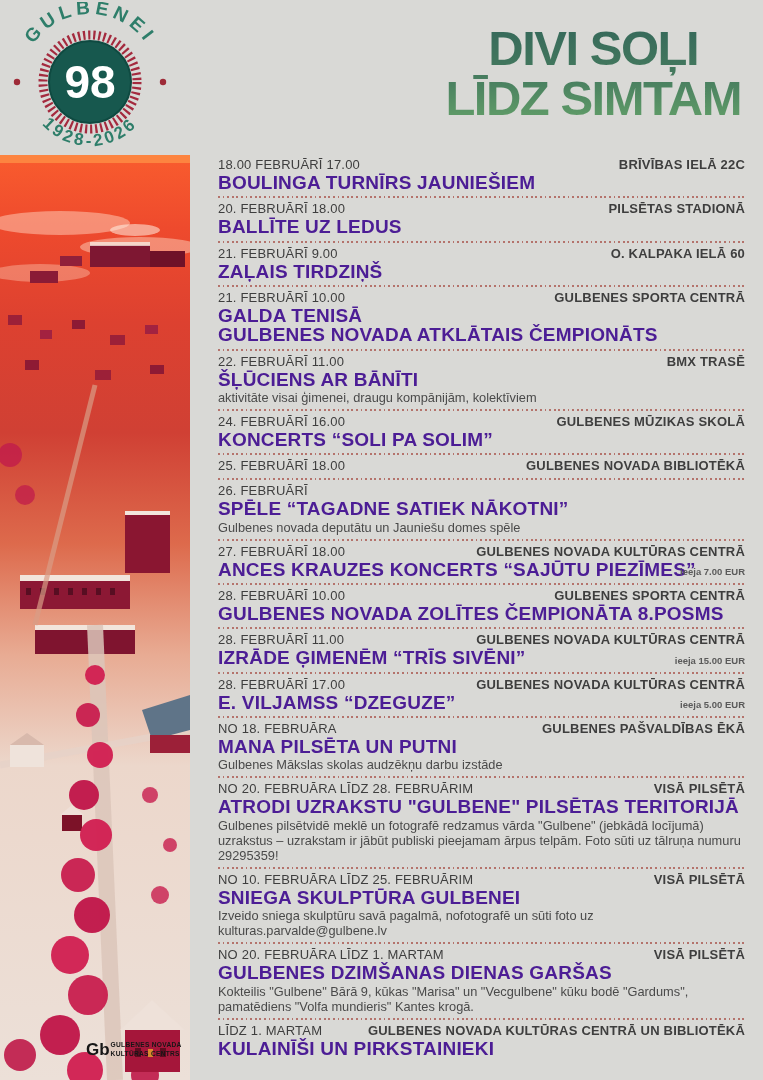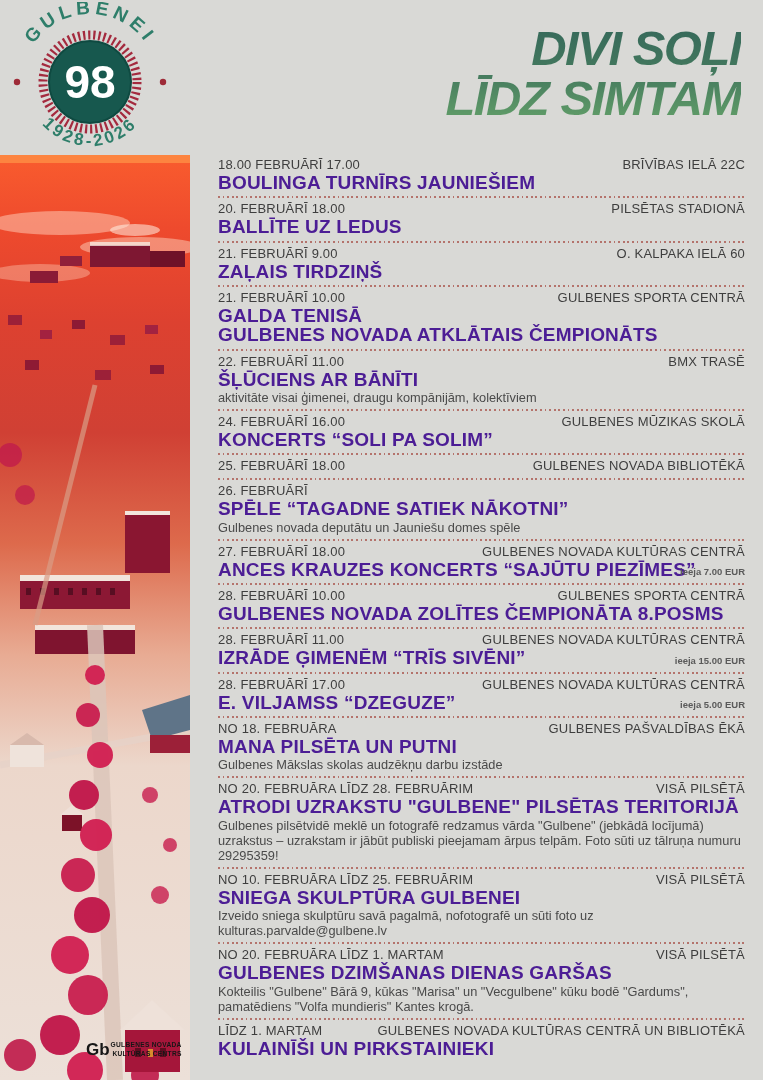--- a/index.html
+++ b/index.html
@@ -4,39 +4,39 @@
 <style>
   html,body{margin:0;padding:0;}
   body{width:763px;height:1080px;overflow:hidden;background:#d9d9d6;
        font-family:"Liberation Sans", sans-serif;}
   .poster{position:relative;width:763px;height:1080px;background:#d9d9d6;}
 
   
   .badge{position:absolute;left:8px;top:2px;width:164px;height:158px;}
 
   
-  .title{position:absolute;top:24px;right:22px;text-align:right;
+  .title{position:absolute;top:24px;right:22px;text-align:center;
          font-weight:bold;font-size:49px;line-height:1.02;letter-spacing:-1.5px;
          background:linear-gradient(180deg,#35685a 0%,#44795e 48%,#63a069 100%);
-         -webkit-background-clip:text;background-clip:text;color:transparent;font-style:italic;}
+         -webkit-background-clip:text;background-clip:text;color:transparent;}
 
   
-  .photo{position:absolute;left:0;top:155px;width:190px;height:925px;overflow:hidden;text-align:right;}
+  .photo{position:absolute;left:0;top:155px;width:190px;height:925px;overflow:hidden;}
   .photo svg{display:block;}
   .kc-logo{position:absolute;left:86px;top:886px;display:flex;align-items:center;
            color:#1c1c1c;}
   .kc-glyph{font-weight:bold;font-size:17px;line-height:1;margin-right:1px;color:#161616;}
   .kc-text{font-size:6.6px;font-weight:bold;letter-spacing:.3px;line-height:1.25;color:#161616;}
 
   
   .events{position:absolute;left:218px;top:156px;width:527px;}
   .event{padding-top:2px;}
   .event-top{display:flex;justify-content:space-between;align-items:flex-start;
              font-size:13px;line-height:1.15;color:#3e3e3e;letter-spacing:.2px;}
-  .loc{text-align:right;white-space:nowrap;}
+  .loc{text-align:right;white-space:nowrap;font-weight:bold;}
   .titlewrap{position:relative;}
   .event-title{font-size:19px;font-weight:bold;color:#4c1d95;line-height:1.02;
                letter-spacing:.2px;}
   .note{position:absolute;right:0;bottom:2px;font-size:9.5px;font-weight:bold;color:#5a5a5a;}
   .subtitle{font-size:12.8px;color:#4a4a4a;line-height:1.18;margin-top:1px;}
   .sep{height:2px;margin:4px 0 2px 0;
        background-image:repeating-linear-gradient(90deg,#b4736c 0 1.8px,transparent 1.8px 4.6px);}
 </style>
 </head>
 <body>

